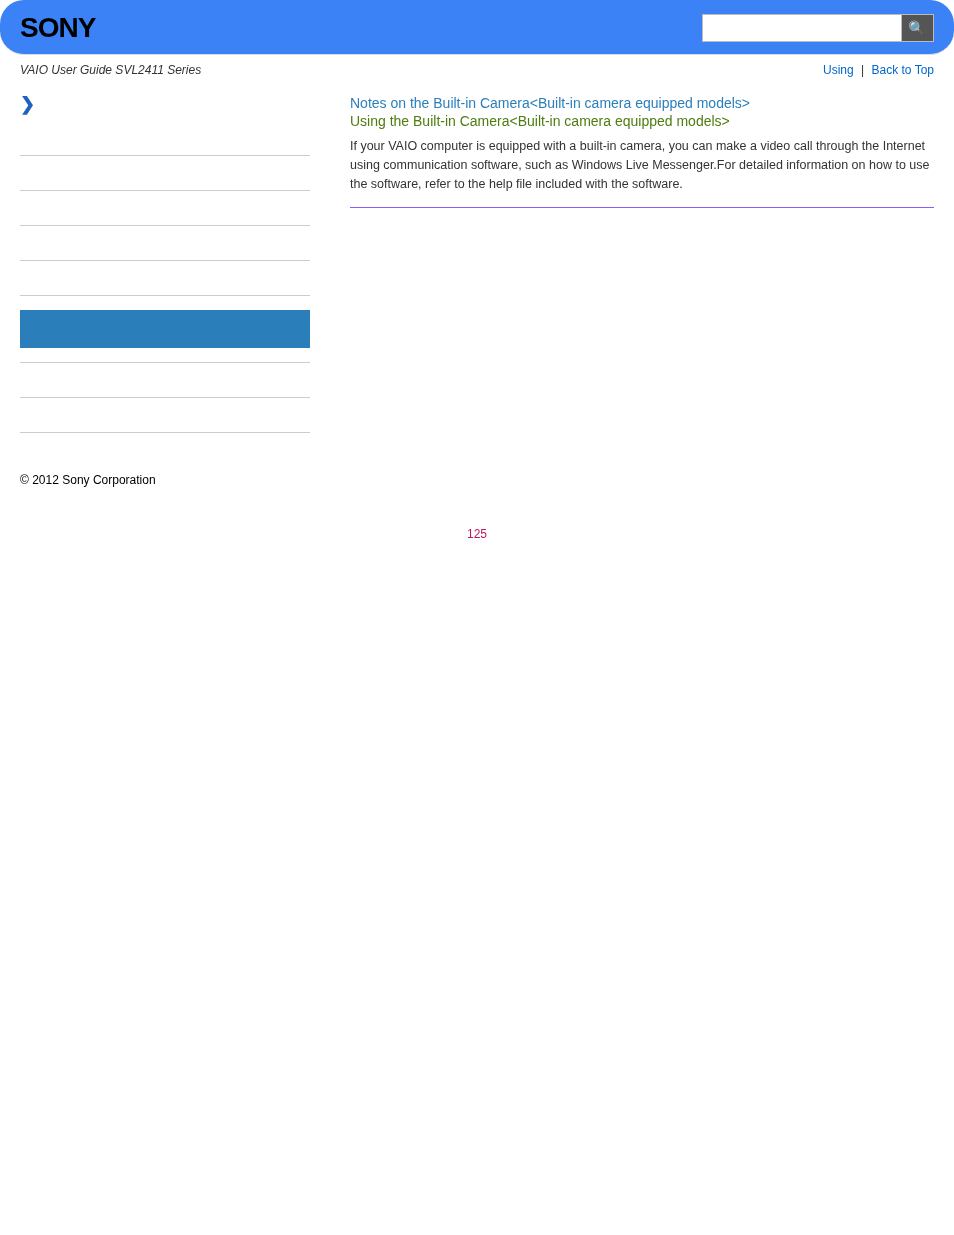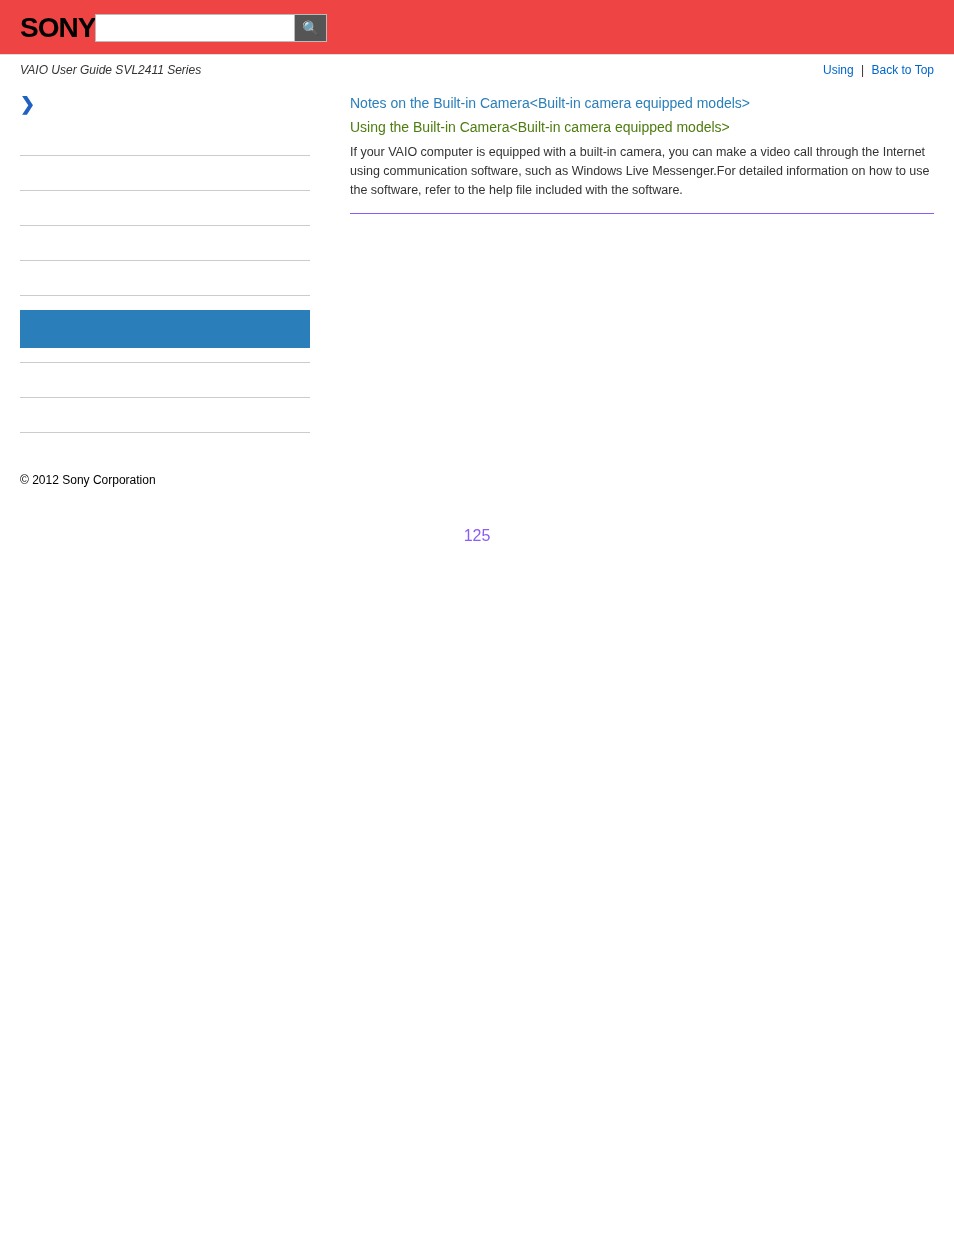--- a/index.html
+++ b/index.html
@@ -9,23 +9,25 @@
       color: #333;
       background: #fff;
       width: 954px;
       min-height: 1235px;
     }
 
     
     .header {
       display: flex;
       align-items: center;
+      justify-content: space-between;
       padding: 12px 20px 10px 20px;
       border-bottom: 1px solid #ddd;
-      background: #ef4444;
+      background: #3b82f6;
+      border-radius: 24px;
     }
     .logo {
       font-size: 28px;
       font-weight: 900;
       letter-spacing: -1px;
       color: #000;
       font-family: Arial Black, Arial, sans-serif;
     }
     .search-area {
       display: flex;
@@ -131,21 +133,21 @@
       flex: 1;
       padding-left: 20px;
       border-left: none;
     }
 
     .content-link {
       display: block;
       color: #2a7fba;
       text-decoration: none;
       font-size: 14px;
-      margin-bottom: 8px;
+      margin-bottom: 2px;
     }
 
     .content-section {
       margin-bottom: 20px;
     }
 
     .content-section-title {
       color: #4d7c0f;
       font-size: 14px;
       text-decoration: none;
@@ -163,22 +165,22 @@
 
     
     .footer {
       padding: 20px 20px;
       font-size: 12px;
       color: #000000;
     }
 
     .page-number {
       text-align: center;
-      font-size: 16px;
-      color: #8b5cf6;
+      font-size: 12px;
+      color: #be185d;
       padding: 20px 0 10px 0;
     }
   </style>
 </head>
 <body>
 
 <div class="header">
   <div class="logo">SONY</div>
   <div class="search-area">
     <input class="search-input" type="text" placeholder="" style="">

